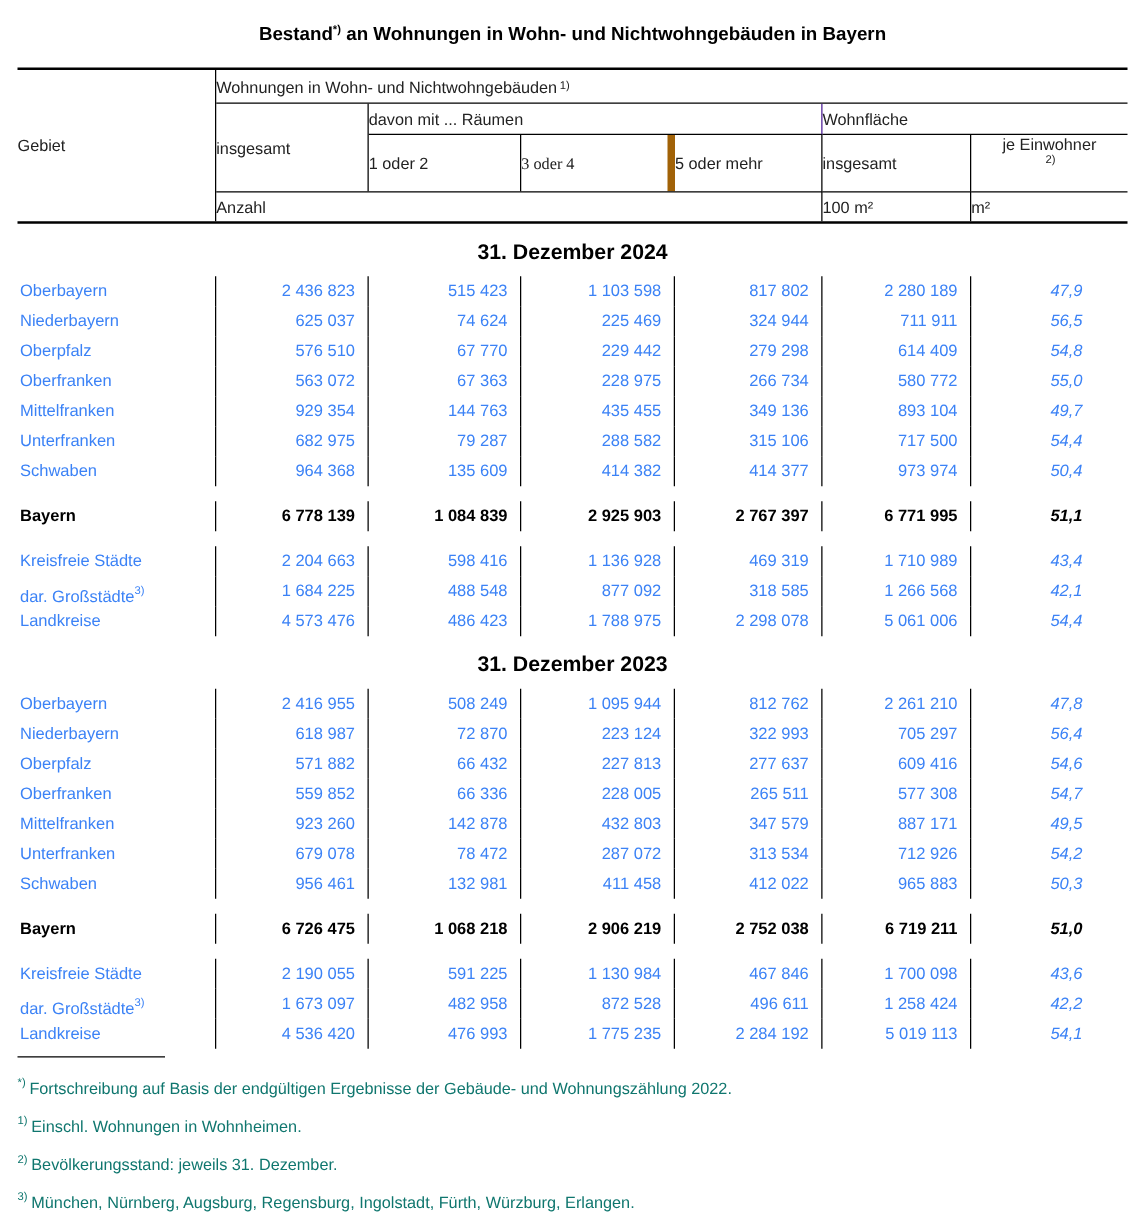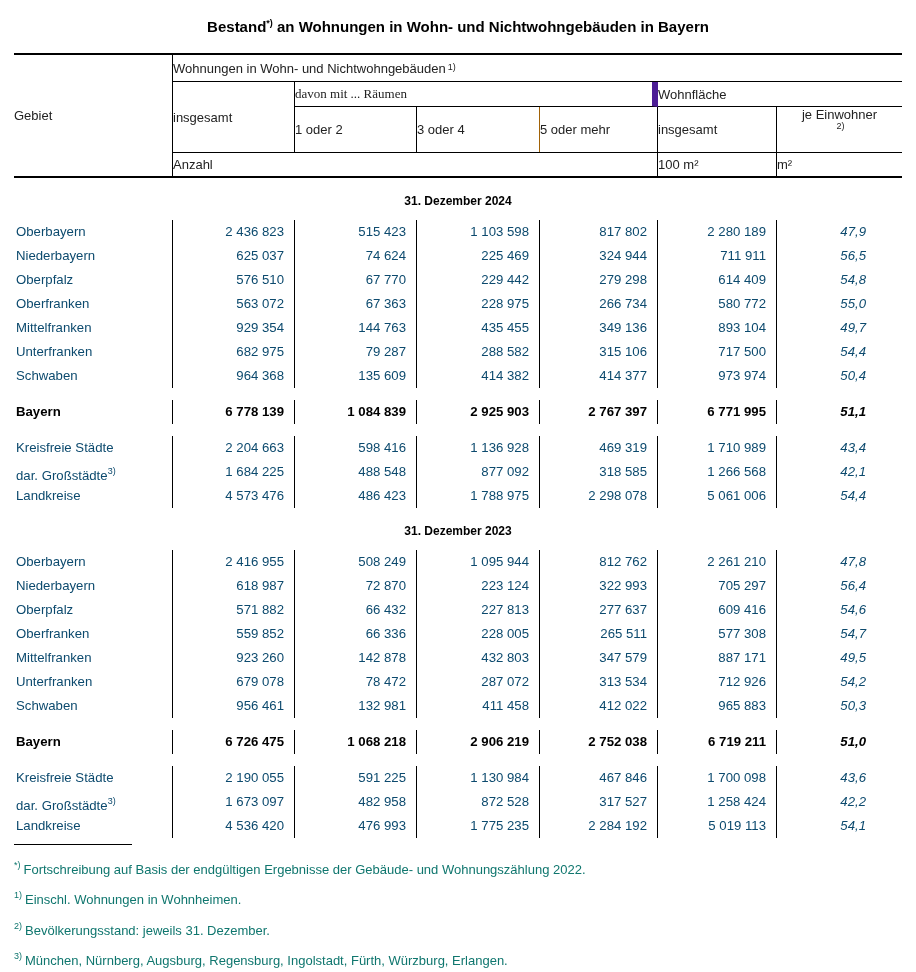--- a/index.html
+++ b/index.html
@@ -24,40 +24,40 @@
     grid-template-columns:159px 122px 122px 123px 118px 119px 125px;
     grid-template-rows:27px 25px 45px 24px;
     border-top:2px solid #000; border-bottom:2px solid #000;
     font-size:13px; color:#222;
   }
   .thead .cell { display:flex; align-items:center; justify-content:flex-start; text-align:center; }
   .thead sup { font-size:9px; margin-left:2px; position:relative; top:-1px; }
   .h-gebiet   { grid-row:1/5; grid-column:1; border-right:1px solid #000; }
   .h-topgroup { grid-row:1; grid-column:2/8; border-bottom:1px solid #000; }
   .h-insg     { grid-row:2/4; grid-column:2; border-right:1px solid #000; }
-  .h-raeume   { grid-row:2; grid-column:3/6; border-bottom:1px solid #000; border-right:6px solid #4c1d95;font-family:Liberation Serif, serif; }
+  .h-raeume   { grid-row:2; grid-column:3/6; border-bottom:1px solid #000; border-right:1px solid #4c1d95; }
   .h-wohnfl   { grid-row:2; grid-column:6/8; border-bottom:1px solid #000; }
   .h-r12      { grid-row:3; grid-column:3; border-right:1px solid #000; }
-  .h-r34      { grid-row:3; grid-column:4; border-right:1px solid #a16207; }
+  .h-r34      { grid-row:3; grid-column:4; border-right:6px solid #a16207;font-family:Liberation Serif, serif; }
   .h-r5       { grid-row:3; grid-column:5; border-right:1px solid #000; }
   .h-wfi      { grid-row:3; grid-column:6; border-right:1px solid #000; }
   .h-wfe      { grid-row:3; grid-column:7;flex-direction:column; }
   .h-anzahl   { grid-row:4; grid-column:2/6; border-top:1px solid #000; border-right:1px solid #000; }
   .h-u100     { grid-row:4; grid-column:6; border-top:1px solid #000; border-right:1px solid #000; }
   .h-um2      { grid-row:4; grid-column:7; border-top:1px solid #000; }
 
   
   .section-heading {
-    text-align:center; font-weight:bold; font-size:12px; color:#000;
+    text-align:center; font-weight:bold; font-size:17px; color:#000;
     margin:14px 0 10px 0; line-height:18px;
   }
   .block {
     display:grid;
     grid-template-columns:159px 122px 122px 123px 118px 119px 125px;
-    margin-bottom:12px; font-size:13.2px; color:#0c4a6e;
+    margin-bottom:12px; font-size:13.2px; color:#3b82f6;
   }
   .block.bold { font-weight:bold; color:#000; }
   .block.last-block { margin-bottom:6px; }
   .block .c { height:24px; line-height:24px; border-right:1px solid #000; white-space:nowrap; }
   .block .c.label { text-align:left; padding-left:2px; }
   .block .c.label sup { font-size:9px; position:relative; top:-1px; }
   .block .c.num { text-align:right; padding-right:10px; }
   .block .c.lastcol { border-right:none; font-style:italic; padding-right:36px; }
 
   
@@ -247,21 +247,21 @@
         <div class="c num">2 190 055</div>
         <div class="c num">591 225</div>
         <div class="c num">1 130 984</div>
         <div class="c num">467 846</div>
         <div class="c num">1 700 098</div>
         <div class="c num lastcol">43,6</div>
         <div class="c label"><span>dar. Großstädte</span><sup>3)</sup></div>
         <div class="c num">1 673 097</div>
         <div class="c num">482 958</div>
         <div class="c num">872 528</div>
-        <div class="c num">317 527</div>
+        <div class="c num">496 611</div>
         <div class="c num">1 258 424</div>
         <div class="c num lastcol">42,2</div>
         <div class="c label"><span>Landkreise</span></div>
         <div class="c num">4 536 420</div>
         <div class="c num">476 993</div>
         <div class="c num">1 775 235</div>
         <div class="c num">2 284 192</div>
         <div class="c num">5 019 113</div>
         <div class="c num lastcol">54,1</div>
       </div>

